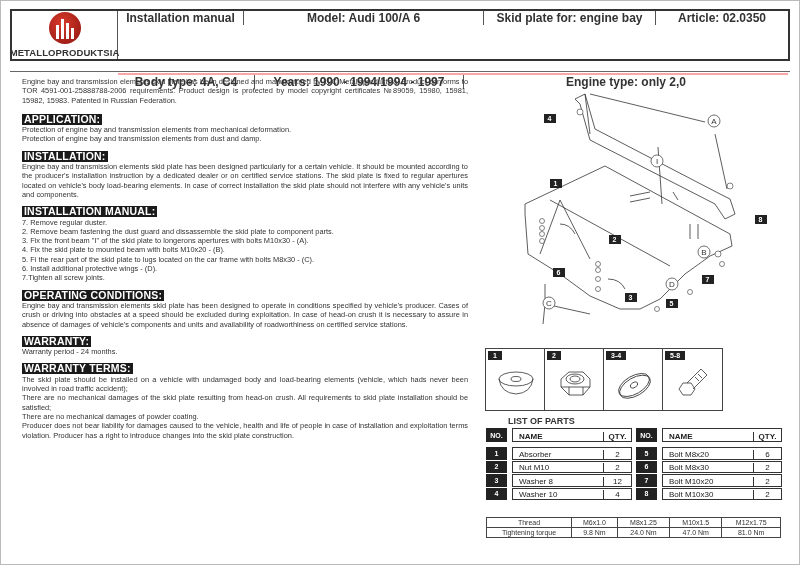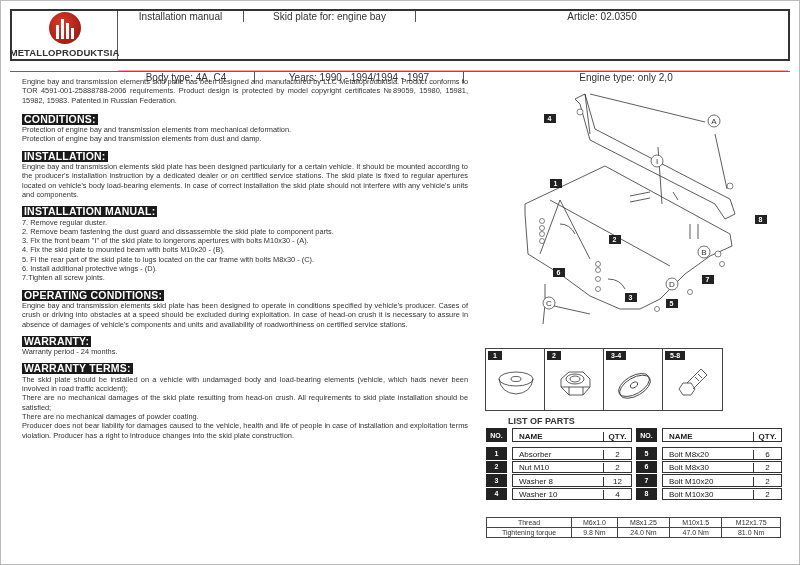--- a/index.html
+++ b/index.html
@@ -5,21 +5,21 @@
   * { box-sizing: border-box; margin: 0; padding: 0; }
   html, body { width: 800px; height: 565px; background: #fff; overflow: hidden; }
   body { font-family: "Liberation Sans", sans-serif; color: #222; position: relative; }
   .page-frame { position: absolute; left: 0; top: 0; width: 800px; height: 565px; border: 1px solid #bbb; }
   .header { position: absolute; left: 10px; top: 9px; width: 780px; height: 52px; border: 2px solid #333; display: flex; }
   .logo-cell { width: 106px; border-right: 1px solid #555; display: flex; flex-direction: column; align-items: center; justify-content: center; }
   .logo-circle { width: 32px; height: 32px; border-radius: 50%; background: radial-gradient(circle at 40% 35%, #d83a2a, #8c1510); position: relative; overflow: hidden; }
   .logo-circle .bar { position: absolute; bottom: 5px; width: 3px; background: #fff; }
   .logo-text { font-weight: bold; font-size: 9.5px; margin-top: 3px; color: #333; letter-spacing: 0.1px; }
   .hdr-grid { flex: 1; display: flex; flex-direction: column; }
-  .hdr-row { flex: 1; display: flex; font-size: 10px; font-weight: normal; color: #333; }
+  .hdr-row { flex: 1; display: flex; font-size: 12px; font-weight: bold; color: #333; }
   .hdr-row + .hdr-row { border-top: 2px solid #fca5a5; margin-top: 48px; }
   .hdr-cell { display: flex; align-items: center; justify-content: center; border-right: 1px solid #555; }
   .hdr-cell:last-child { border-right: none; }
   .separator { position: absolute; left: 10px; top: 71px; width: 780px; height: 1px; background: #666; }
 
   .left-col { position: absolute; left: 22px; top: 77px; width: 446px; font-size: 7.4px; line-height: 9.3px; color: #333; }
   .left-col p { text-align: justify; }
   .sec-title { display: inline-block; background: #1a1a1a; color: #fff; font-weight: bold; font-size: 10.5px; line-height: 11px; padding: 0 2px; margin-top: 7px; letter-spacing: 0.2px; }
   .list-line { display: block; }
 
@@ -55,36 +55,37 @@
       <div class="bar" style="left:7px;height:14px;"></div>
       <div class="bar" style="left:12px;height:20px;"></div>
       <div class="bar" style="left:17px;height:16px;"></div>
       <div class="bar" style="left:22px;height:11px;"></div>
     </div>
     <div class="logo-text">METALLOPRODUKTSIA</div>
   </div>
   <div class="hdr-grid">
     <div class="hdr-row">
       <div class="hdr-cell" style="width:126px;">Installation manual</div>
+      <div class="hdr-cell" style="width:240px;">Model:   Audi 100/A 6</div>
       <div class="hdr-cell" style="width:172px;">Skid plate for: engine bay</div>
       <div class="hdr-cell" style="flex:1;">Article: 02.0350</div>
     </div>
     <div class="hdr-row">
       <div class="hdr-cell" style="width:137px;">Body type: 4A, C4</div>
       <div class="hdr-cell" style="width:209px;">Years: 1990 - 1994/1994 - 1997</div>
       <div class="hdr-cell" style="flex:1;">Engine type: only 2,0</div>
     </div>
   </div>
 </div>
 <div class="separator"></div>
 
 <div class="left-col">
   <p>Engine bay and transmission elements skid plate has been designed and manufactured by LLC Metalloproduktsia. Product conforms to TOR 4591-001-25888788-2006 requirements. Product design is protected by model copyright certificates  №89059, 15980, 15981, 15982, 15983. Patented in Russian Federation.</p>
 
-  <div class="sec-title" style="margin-top:9px;">CONDITIONS:</div>
+  <div class="sec-title" style="margin-top:9px;">APPLICATION:</div>
   <span class="list-line">Protection of engine bay and transmission elements from mechanical  deformation.</span>
   <span class="list-line">Protection of engine bay and transmission elements from dust and damp.</span>
 
   <div class="sec-title">INSTALLATION:</div>
   <p>Engine bay and transmission elements skid plate has been designed particularly for a certain vehicle. It should be mounted according to the producer's installation instruction by a dedicated dealer or on certified service stations. The skid plate  is fixed to regular apertures located on vehicle's body load-bearing elements. In case of correct installation the skid plate should not interfere with any vehicle's units and components.</p>
 
   <div class="sec-title">INSTALLATION  MANUAL:</div>
   <span class="list-line">7. Remove regular duster.</span>
   <span class="list-line">2. Remove beam fastening the dust guard and dissassemble the skid plate  to component parts.</span>
   <span class="list-line">3. Fix the front beam "I" of the skid plate to longerons apertures with bolts M10x30  - (A).</span>

